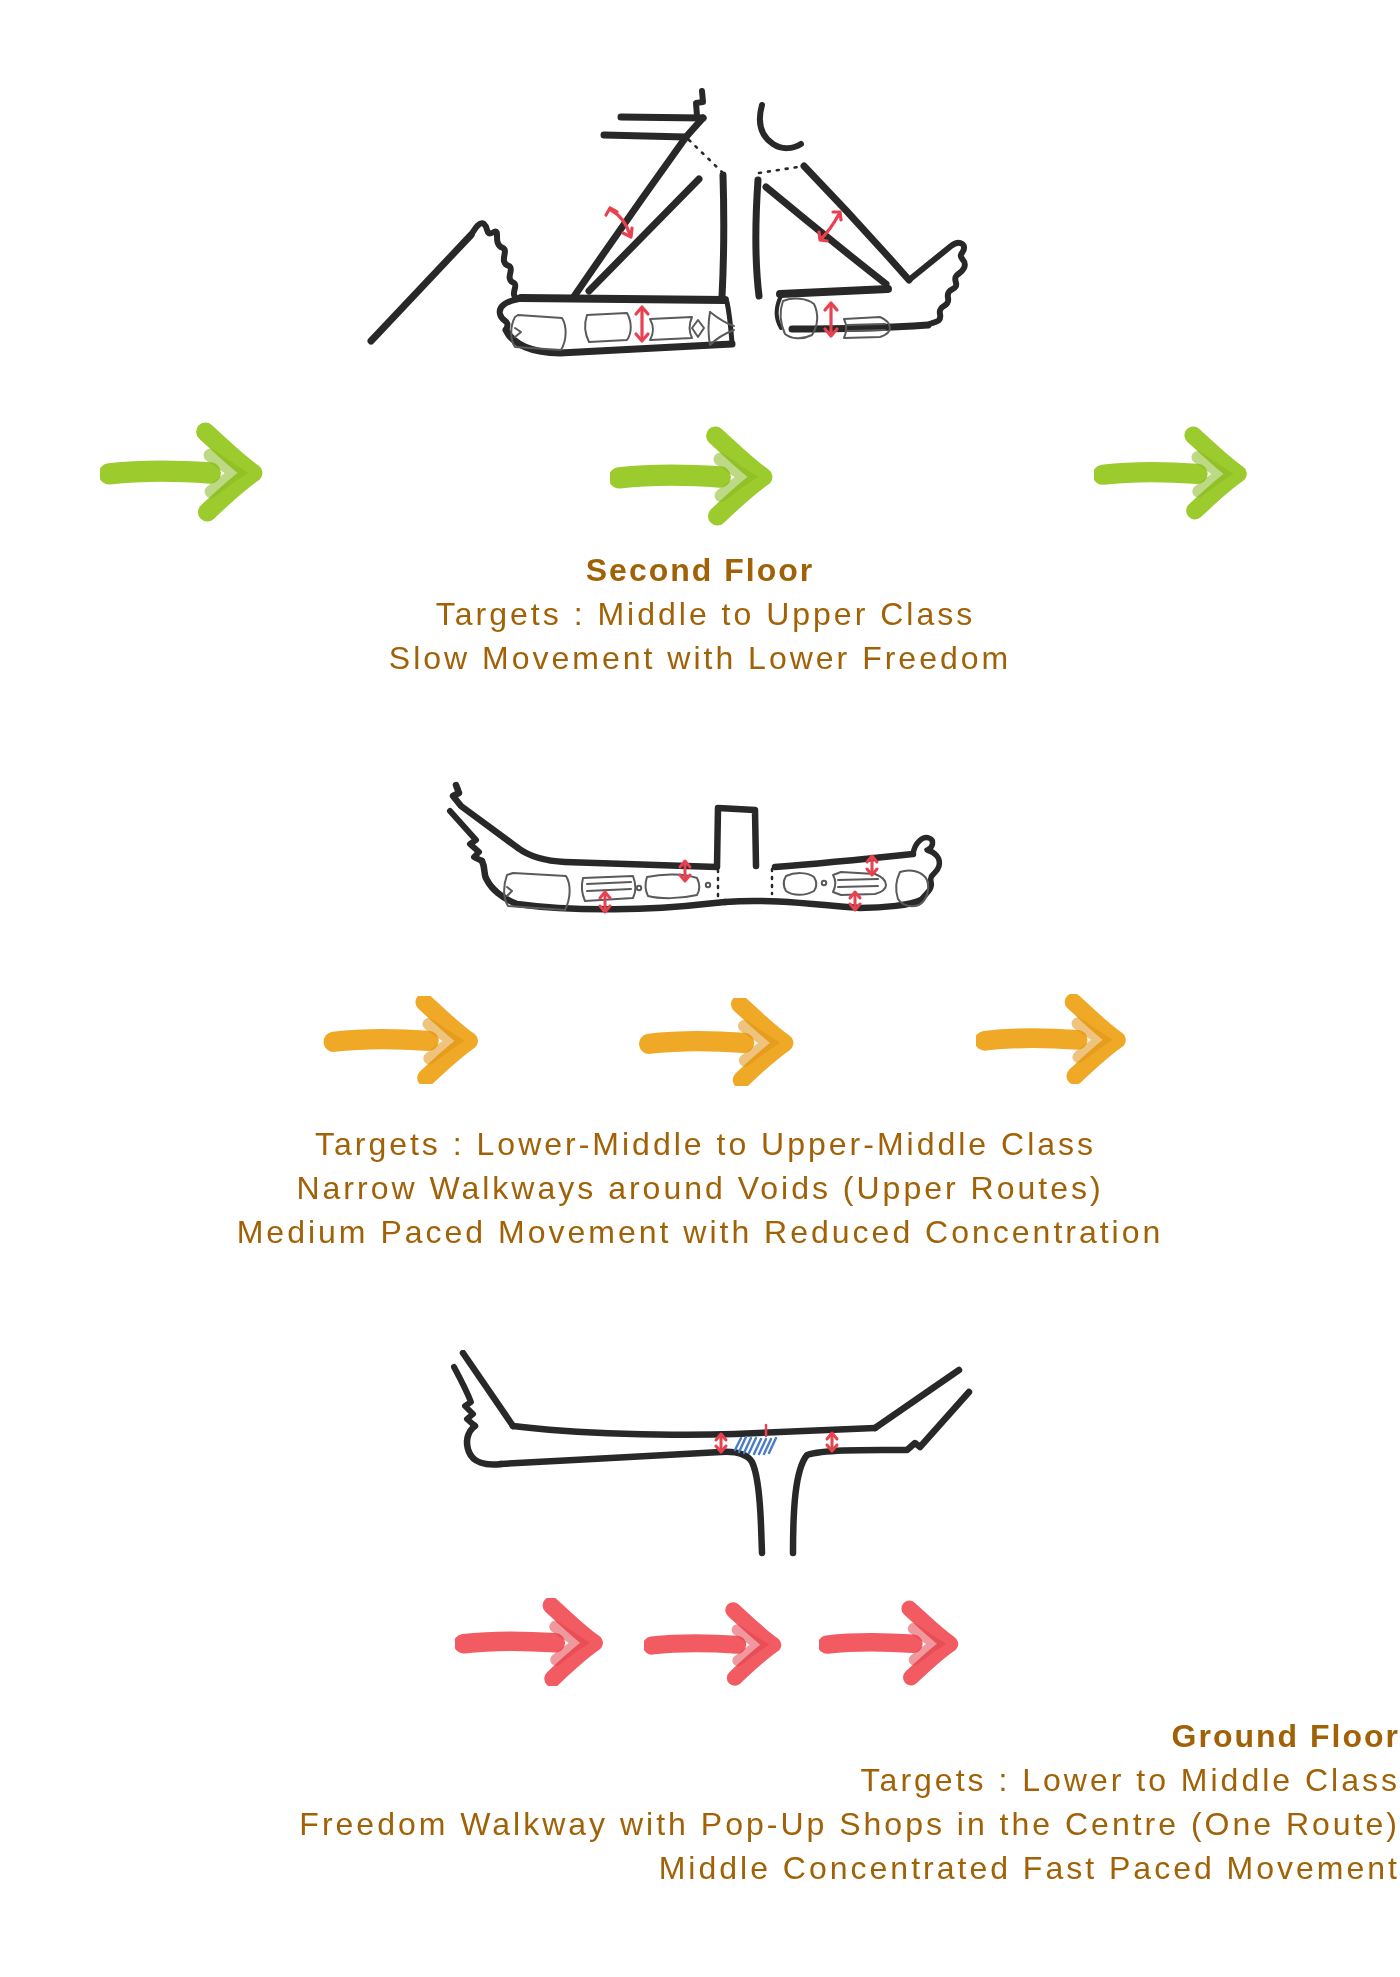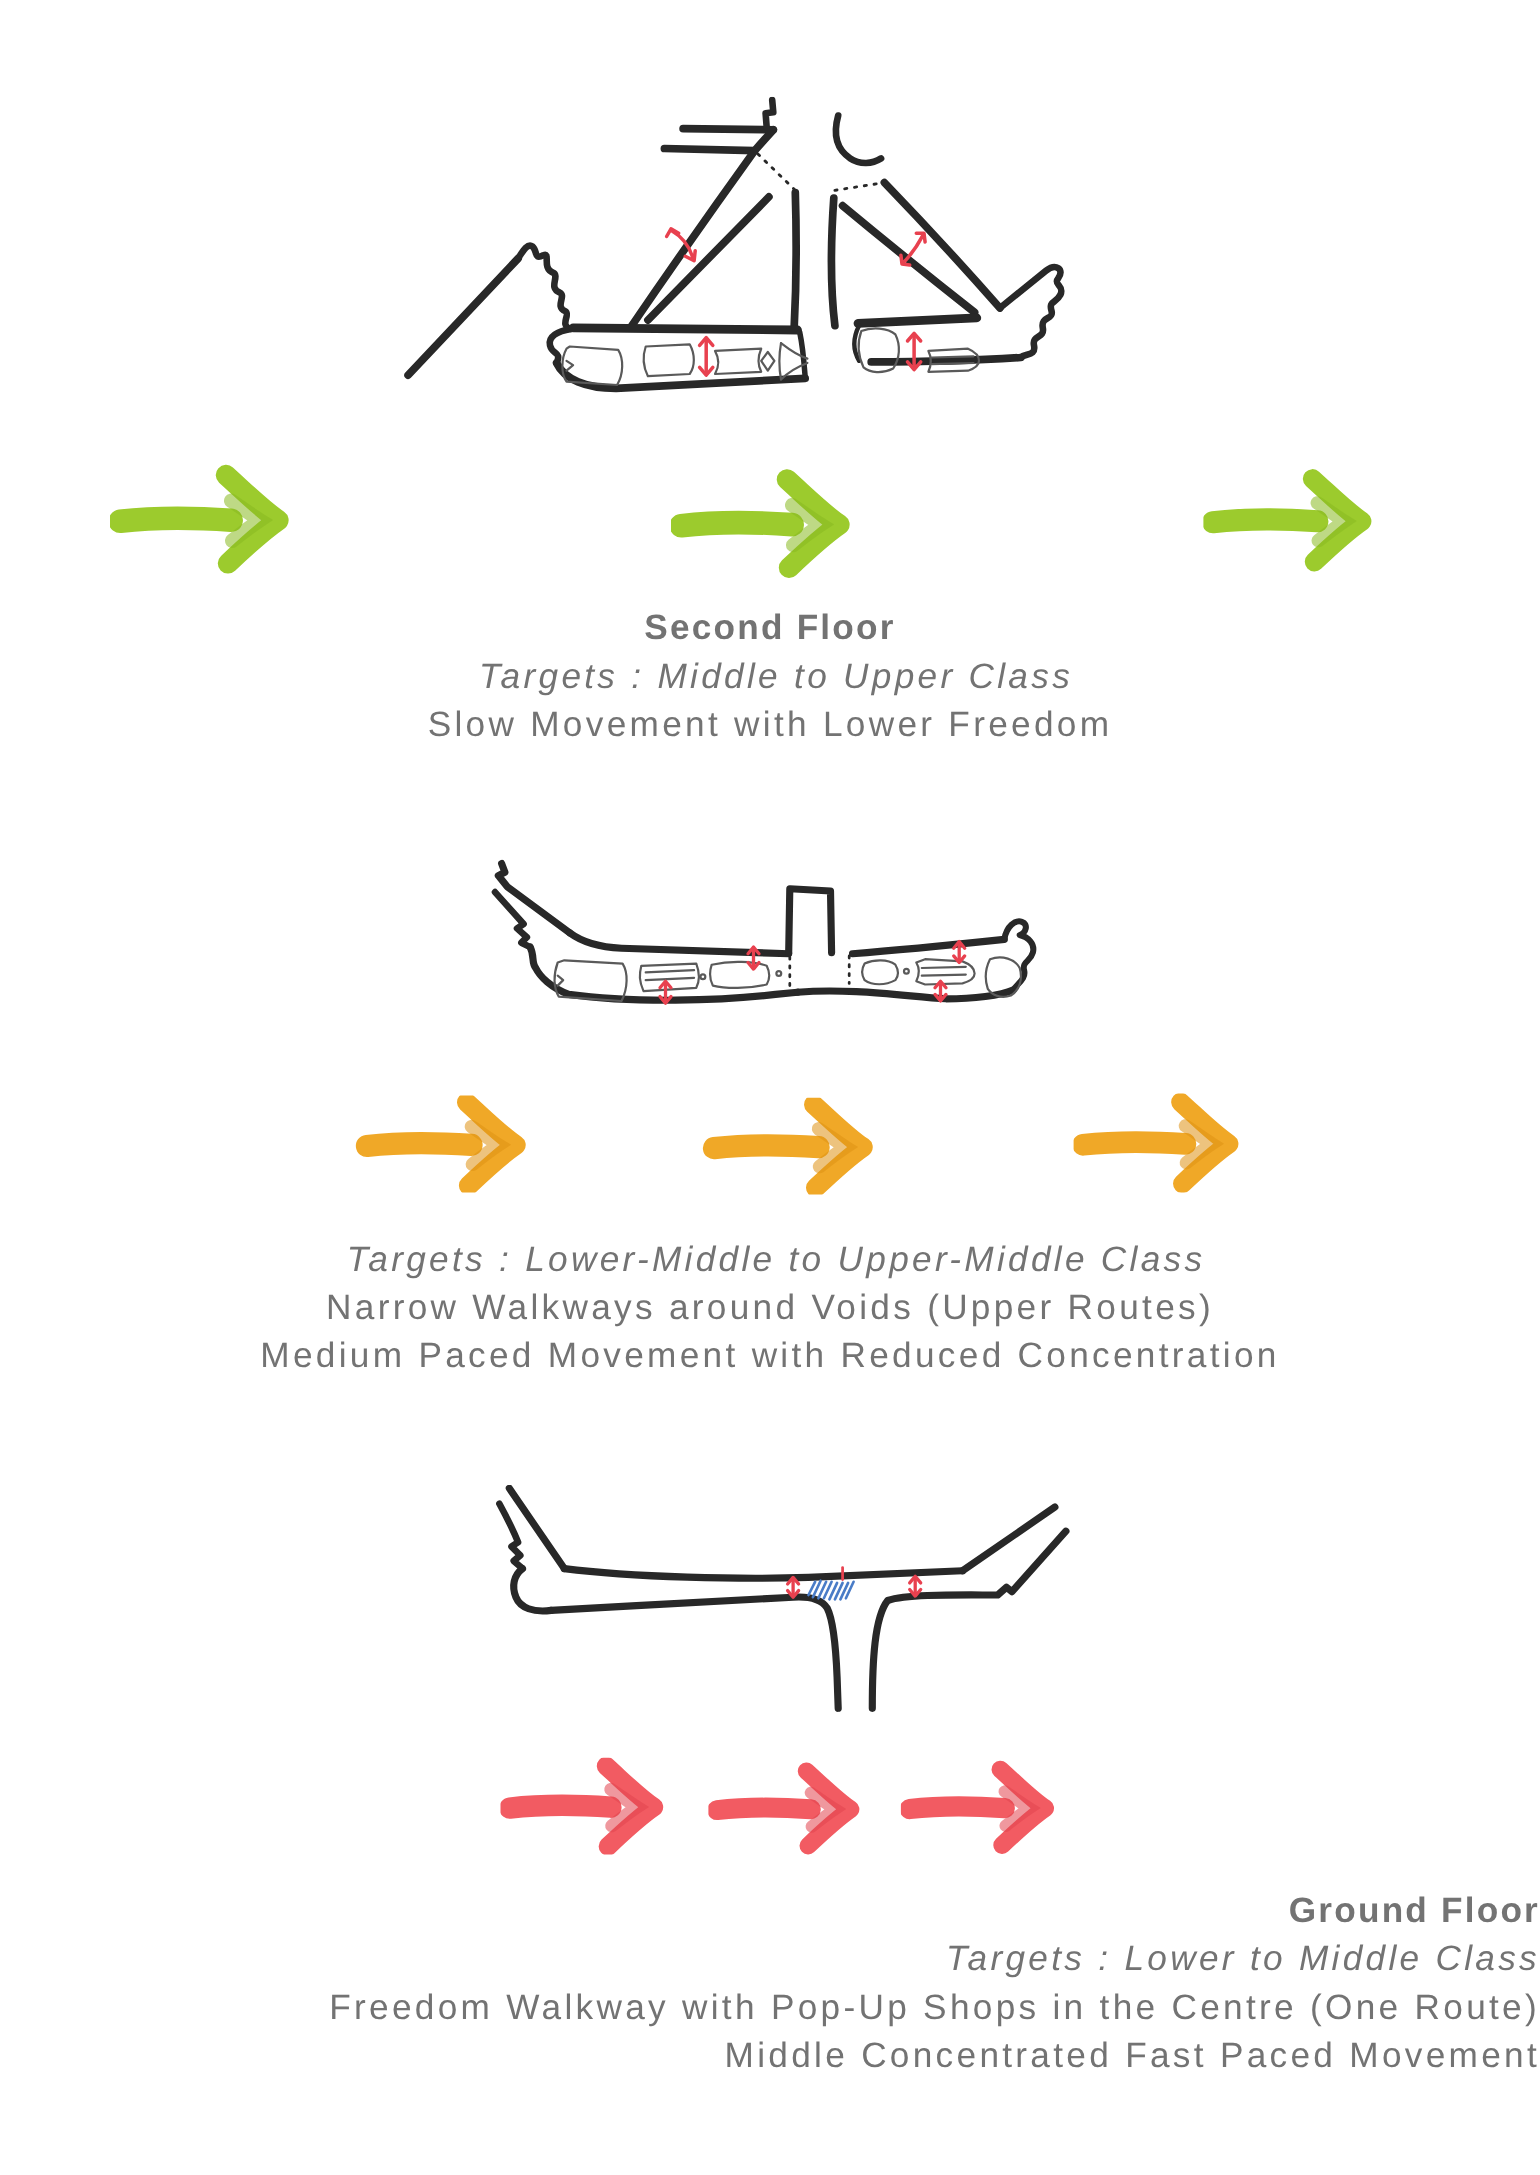--- a/index.html
+++ b/index.html
@@ -1,22 +1,22 @@
 <!DOCTYPE html>
 <html><head>
 <meta charset="utf-8">
 <style>
   html,body{margin:0;padding:0;background:#fff;}
   .canvas{position:relative;width:1400px;height:1977px;background:#fff;overflow:hidden;
-          font-family:"Liberation Sans",sans-serif;color:#737373;}
+          font-family:"Liberation Sans",sans-serif;color:#a16207;}
   .abs{position:absolute;}
   .caption{position:absolute;left:0;width:1400px;text-align:center;line-height:44px;}
   .floor-title{font-size:32px;font-weight:bold;letter-spacing:2px;}
   .floor-line{font-size:32px;letter-spacing:3px;}
-  .targets{font-style:italic;margin-left:11px;}
+  .targets{margin-left:11px;}
   svg{display:block;}
 </style>
 </head>
 <body>
 
 <div class="canvas">
 
   <section>
 
     <svg class="abs" style="left:355px;top:88px;" width="630" height="305" viewBox="0 0 630 305">

